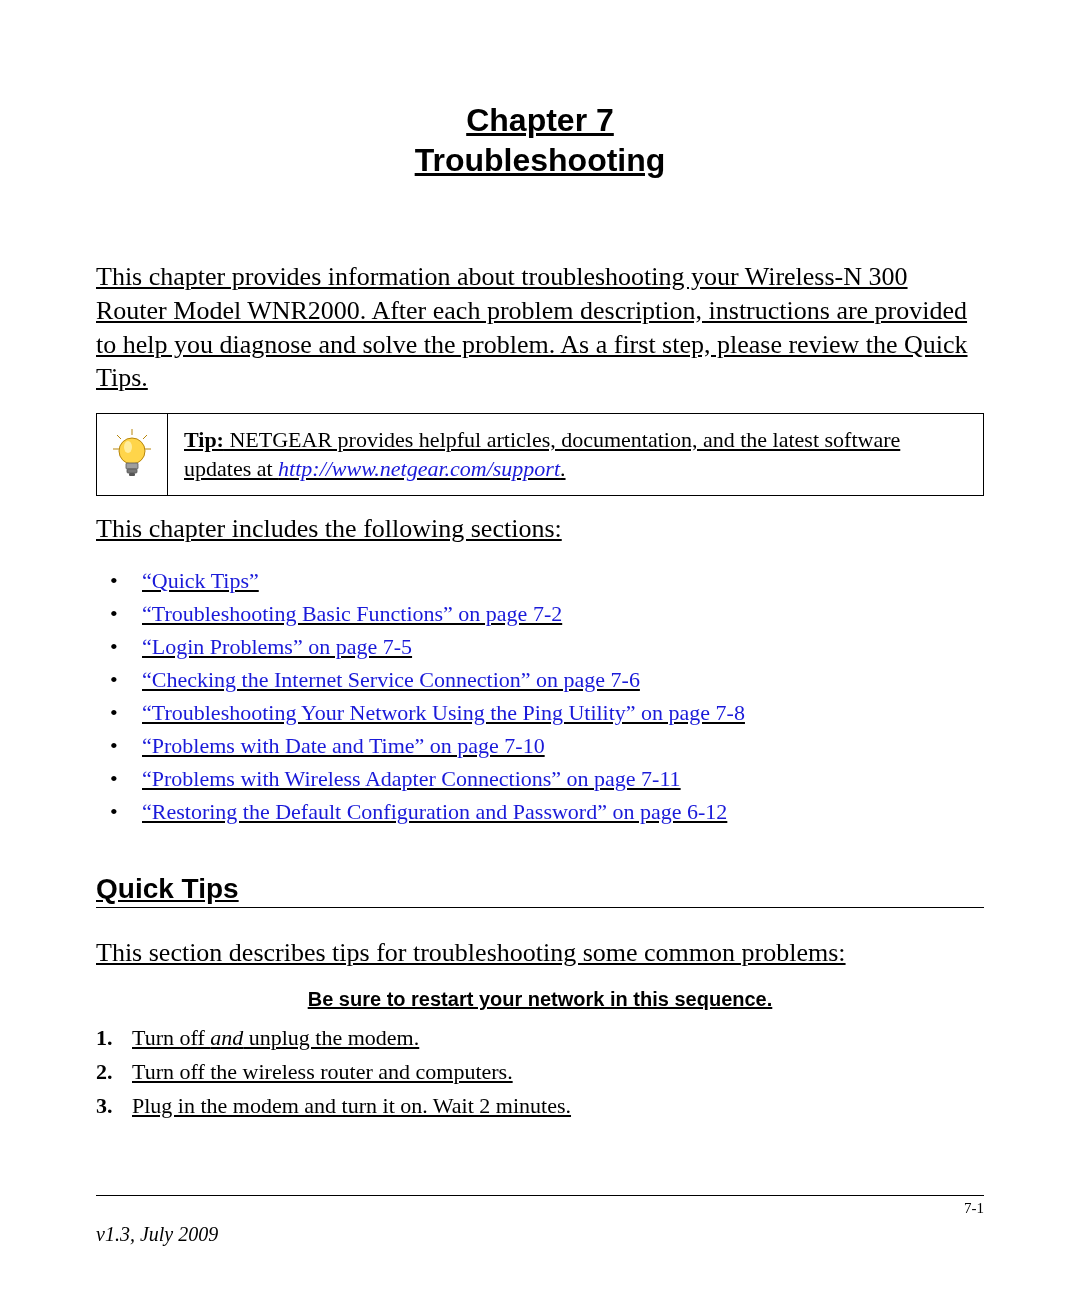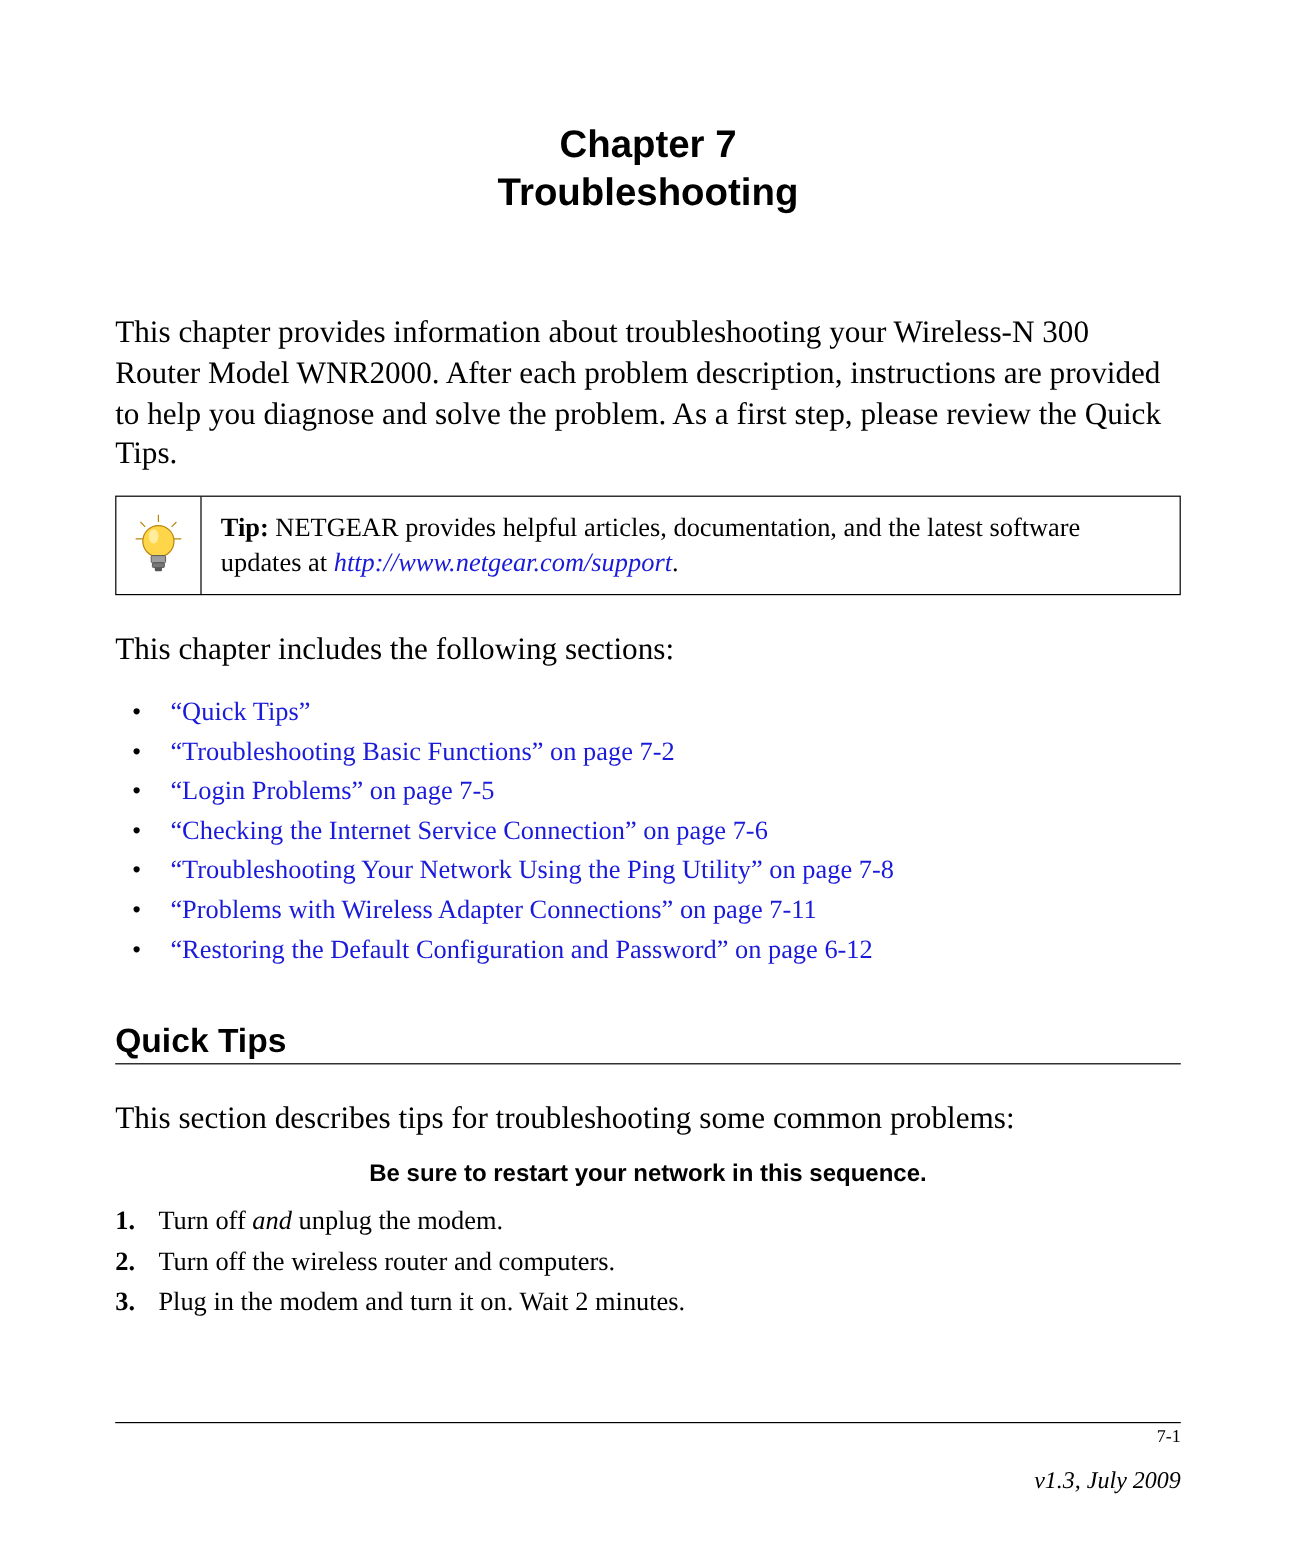--- a/index.html
+++ b/index.html
@@ -9,38 +9,39 @@
     width: 1080px;
   }
   .page {
     width: 1080px;
     height: 1296px;
     box-sizing: border-box;
     padding: 100px 96px 50px 96px;
     font-family: "Times New Roman", Times, serif;
     color: #000;
     position: relative;
+    text-decoration: underline;
   }
   .chapter-title {
     font-family: Helvetica, Arial, sans-serif;
     font-weight: bold;
     font-size: 32px;
     text-align: center;
     line-height: 1.25;
     margin-bottom: 80px;
   }
   .body-text {
     font-size: 26px;
     line-height: 1.3;
     margin: 0 0 18px 0;
   }
   .tip-box {
     border: 1px solid #000;
     display: flex;
-    margin-bottom: 28px;
+    margin-bottom: 16px;
     justify-content: space-between;
   }
   .tip-icon-cell {
     border-right: 1px solid #000;
     width: 70px;
     display: flex;
     align-items: center;
     justify-content: center;
     padding: 10px 0;
   }
@@ -122,24 +123,24 @@
     left: 96px;
     right: 96px;
     bottom: 50px;
   }
   .page-num {
     text-align: right;
     font-size: 15px;
     margin-top: 4px;
   }
   .version {
-    text-align: right;
+    text-align: left;
     font-style: italic;
     font-size: 20px;
-    margin-top: 16px;
+    margin-top: 6px;
   }
   .italic { font-style: italic; }
   .bold { font-weight: bold; }
 </style>
 </head>
 <body>
 
 <div class="page">
 
   <div class="chapter-title">
@@ -172,20 +173,21 @@
   </div>
 
   <p class="body-text">This chapter includes the following sections:</p>
 
   <ul class="bullet-list">
     <li><span class="xref">“Quick Tips”</span></li>
     <li><span class="xref">“Troubleshooting Basic Functions” on page 7-2</span></li>
     <li><span class="xref">“Login Problems” on page 7-5</span></li>
     <li><span class="xref">“Checking the Internet Service Connection” on page 7-6</span></li>
     <li><span class="xref">“Troubleshooting Your Network Using the Ping Utility” on page 7-8</span></li>
+    <li><span class="xref">“Problems with Date and Time” on page 7-10</span></li>
     <li><span class="xref">“Problems with Wireless Adapter Connections” on page 7-11</span></li>
     <li><span class="xref">“Restoring the Default Configuration and Password” on page 6-12</span></li>
   </ul>
 
   <h2 class="section-heading">Quick Tips</h2>
   <hr class="section-rule">
 
   <p class="body-text">This section describes tips for troubleshooting some common problems:</p>
 
   <p class="subhead">Be sure to restart your network in this sequence.</p>

